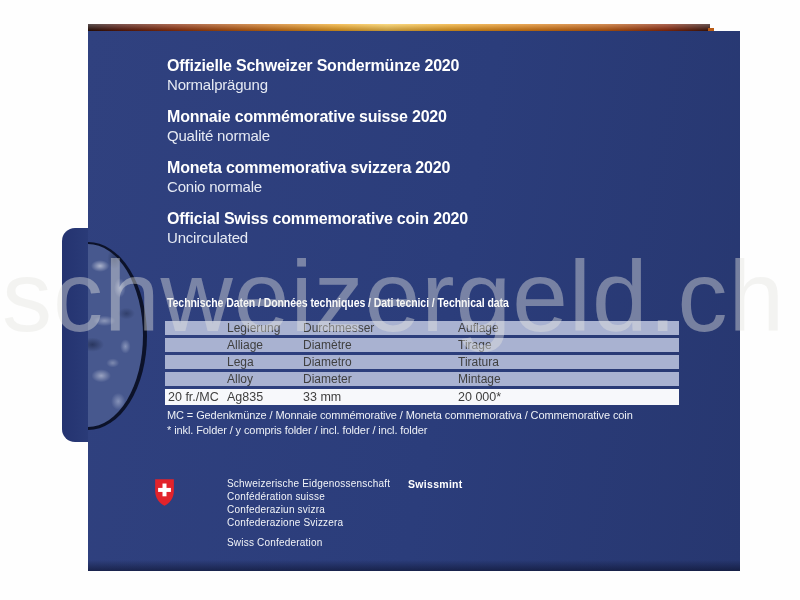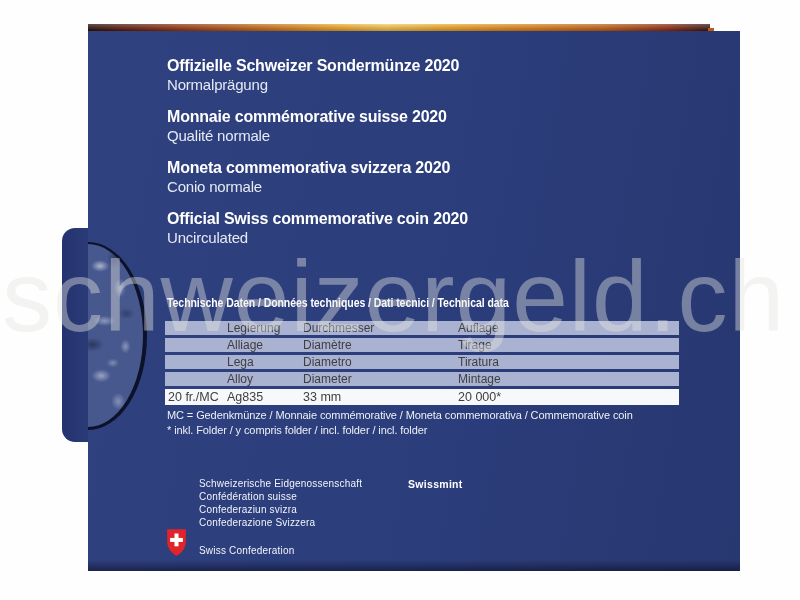--- a/index.html
+++ b/index.html
@@ -67,24 +67,24 @@
   .ttable{position:absolute;left:77px;top:290px;width:514px;font-size:12px;color:#404040;}
   .trow{display:flex;height:14px;line-height:14px;background:#a9b2d1;margin-bottom:3px;overflow:hidden;}
   .trow.data{background:#f7f8fb;height:16px;line-height:16px;margin-top:1px;font-size:12.5px;}
   .c1{width:62px;padding-left:3px;box-sizing:border-box;}
   .c2{width:76px;}
   .c3{width:91px;}
   .c4{width:64px;margin-top:16px;}
   .c5{flex:1;}
   .footnotes{position:absolute;left:79px;top:377px;color:#edf0f6;font-size:11px;line-height:14.5px;letter-spacing:-.1px;white-space:nowrap;}
 
-  .gov{position:absolute;left:78px;top:446px;display:flex;align-items:flex-end;}
+  .gov{position:absolute;left:66px;top:446px;display:flex;align-items:flex-start;gap:40px;}
   .shield{width:21px;height:29px;margin-right:12px;margin-top:1px;flex:0 0 auto;}
   .gov-lines{font-size:10px;line-height:13px;letter-spacing:.2px;color:#f2f4f8;}
-  .gov-en{margin-top:15px;}
+  .gov-en{margin-top:7px;}
   .mint{position:absolute;left:284px;top:447px;font-size:10.5px;font-weight:bold;letter-spacing:.3px;color:#fff;padding-left:36px;}
 
   
   .watermark{
     position:absolute;left:2px;top:246px;z-index:50;pointer-events:none;
     font-size:100px;line-height:1;letter-spacing:1px;white-space:nowrap;
     color:rgba(229,229,225,.42);
   }
 </style>
 </head>

